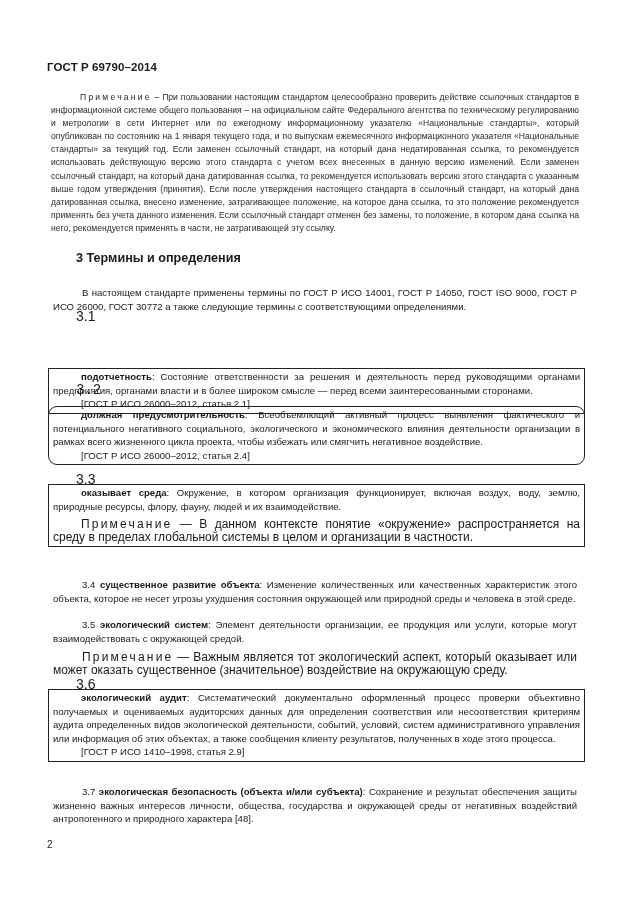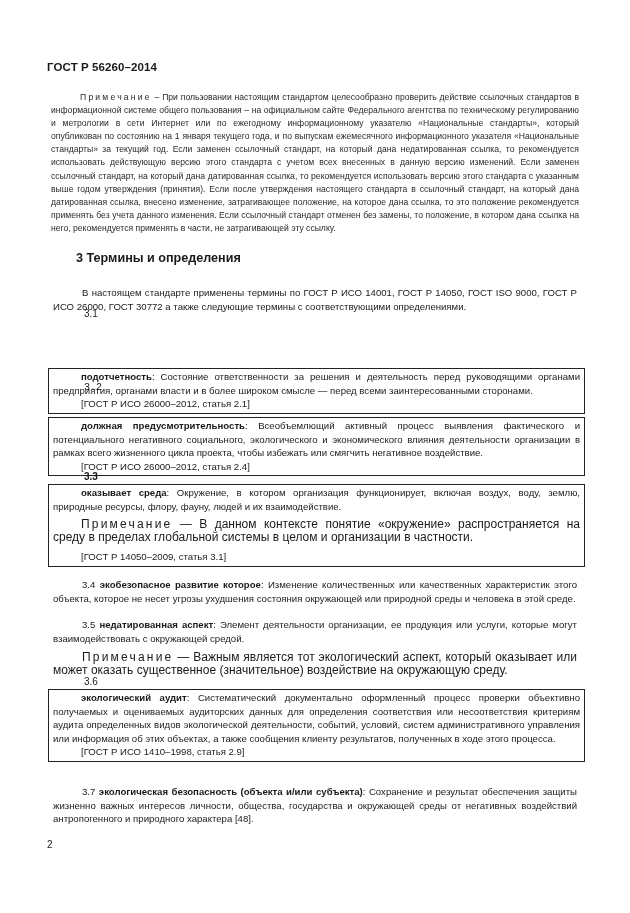--- a/index.html
+++ b/index.html
@@ -7,73 +7,72 @@
          font-family:"Liberation Sans", sans-serif; color:#1a1a1a; }
   .page { position:absolute; left:0; top:0; width:630px; height:913px; }
   .hdr { position:absolute; left:47px; top:61px; font-weight:bold; font-size:11.5px; letter-spacing:0.1px; }
   .note-top { position:absolute; left:47px; top:87px; width:536px; font-size:8.6px; line-height:13.1px;
               text-align:justify; color:#2a2a2a; }
   .note-top p { margin:4px; text-indent:29px; }
   .sp { letter-spacing:2.2px; }
   .h3 { position:absolute; left:76px; top:251px; font-weight:bold; font-size:12.6px;text-align:right; }
   .para { position:absolute; left:47px; width:536px; font-size:9.6px; line-height:13.6px; text-align:justify; }
   .para p { margin:6px; text-indent:29px; }
-  .num { position:absolute; left:84px; font-size:10px; }
+  .num { position:absolute; left:76px; font-size:14px; }
   .box { position:absolute; left:48px; width:527px; border:1.3px solid #222; padding:1px 4px 2px 4px;
          font-size:9.6px; line-height:13.6px; text-align:justify; }
   .box p { margin:0; text-indent:28px; }
   .box .src { text-indent:28px; }
   .box .note { font-size:12px; line-height:13px; margin-top:5px; }
   .box .src2 { margin-top:6px; }
   b { font-weight:bold; }
   .small { font-size:12px; line-height:13px; }
   .pg { position:absolute; left:47px; top:839px; font-size:10px; }
 </style>
 </head>
 <body>
 
 <div class="page">
 
-  <div class="hdr">ГОСТ Р 56260–2014</div>
+  <div class="hdr">ГОСТ Р 69790–2014</div>
 
   <div class="note-top">
     <p><span class="sp">Примечание</span><span> – При пользовании настоящим стандартом целесообразно проверить действие ссылочных стандартов в информационной системе общего пользования – на официальном сайте Федерального агентства по техническому регулированию и метрологии в сети Интернет или по ежегодному информационному указателю «Национальные стандарты», который опубликован по состоянию на 1 января текущего года, и по выпускам ежемесячного информационного указателя «Национальные стандарты» за текущий год. Если заменен ссылочный стандарт, на который дана недатированная ссылка, то рекомендуется использовать действующую версию этого стандарта с учетом всех внесенных в данную версию изменений. Если заменен ссылочный стандарт, на который дана датированная ссылка, то рекомендуется использовать версию этого стандарта с указанным выше годом утверждения (принятия). Если после утверждения настоящего стандарта в ссылочный стандарт, на который дана датированная ссылка, внесено изменение, затрагивающее положение, на которое дана ссылка, то это положение рекомендуется применять без учета данного изменения. Если ссылочный стандарт отменен без замены, то положение, в котором дана ссылка на него, рекомендуется применять в части, не затрагивающей эту ссылку.</span></p>
   </div>
 
   <div class="h3">3 Термины и определения</div>
 
   <div class="para" style="top:280px;">
     <p>В настоящем стандарте применены термины по ГОСТ Р ИСО 14001, ГОСТ Р  14050, ГОСТ ISO 9000, ГОСТ Р ИСО 26000, ГОСТ 30772 а также следующие термины с соответствующими определениями.</p>
   </div>
 
   <div class="num" style="top:308px;">3.1</div>
   <div class="box" style="top:320px;margin-top:48px;">
     <p><b>подотчетность</b><span>: Состояние ответственности за решения и деятельность перед руководящими органами предприятия, органами власти и в более широком смысле — перед всеми заинтересованными сторонами.</span></p>
     <p class="src">[ГОСТ Р ИСО 26000–2012, статья 2.1]</p>
   </div>
 
   <div class="num" style="top:382px;font-family:Liberation Mono, monospace;">3.2</div>
-  <div class="box" style="top:417px;">
+  <div class="box" style="top:406px;border-radius:9px;">
     <p><b>должная предусмотрительность</b><span>: Всеобъемлющий активный процесс выявления фактического и потенциального негативного социального, экологического и экономического влияния деятельности организации в рамках всего жизненного цикла проекта, чтобы избежать или смягчить негативное воздействие.</span></p>
     <p class="src">[ГОСТ Р ИСО 26000–2012, статья 2.4]</p>
   </div>
 
-  <div class="num" style="top:471px;font-weight:bold;">3.3</div>
+  <div class="num" style="top:471px;">3.3</div>
   <div class="box" style="top:484px;">
     <p><b>оказывает среда</b><span>: Окружение, в котором организация функционирует, включая воздух, воду, землю, природные ресурсы, флору, фауну, людей и их взаимодействие.</span></p>
     <p class="note"><span class="sp">Примечание</span><span> — В данном контексте понятие «окружение» распространяется на среду в пределах глобальной системы в целом и организации в частности.</span></p>
-    <p class="src src2">[ГОСТ Р 14050–2009, статья 3.1]</p>
   </div>
 
   <div class="para" style="top:572px;">
-    <p><span>3.4</span> <b>экобезопасное развитие которое</b><span>: Изменение количественных или качественных характеристик этого объекта, которое не несет угрозы ухудшения состояния окружающей или природной среды и человека в этой среде.</span></p>
+    <p><span>3.4</span> <b>существенное развитие объекта</b><span>: Изменение количественных или качественных характеристик этого объекта, которое не несет угрозы ухудшения состояния окружающей или природной среды и человека в этой среде.</span></p>
   </div>
 
   <div class="para" style="top:612px;">
-    <p><span>3.5</span> <b>недатированная аспект</b><span>: Элемент деятельности организации, ее продукция или услуги, которые могут взаимодействовать с окружающей средой.</span></p>
+    <p><span>3.5</span> <b>экологический систем</b><span>: Элемент деятельности организации, ее продукция или услуги, которые могут взаимодействовать с окружающей средой.</span></p>
     <p class="small" style="margin-top:5px;"><span class="sp">Примечание</span><span> — Важным является тот экологический аспект, который оказывает или может оказать существенное (значительное) воздействие на окружающую среду.</span></p>
   </div>
 
   <div class="num" style="top:676px;">3.6</div>
   <div class="box" style="top:689px;">
     <p><b>экологический аудит</b><span>: Систематический документально оформленный процесс проверки объективно получаемых и оцениваемых аудиторских данных для определения соответствия или несоответствия критериям аудита определенных видов экологической деятельности, событий, условий, систем административного управления или информация об этих объектах, а также сообщения клиенту результатов, полученных в ходе этого процесса.</span></p>
     <p class="src">[ГОСТ Р ИСО 1410–1998, статья 2.9]</p>
   </div>
 
   <div class="para" style="top:779px;">

